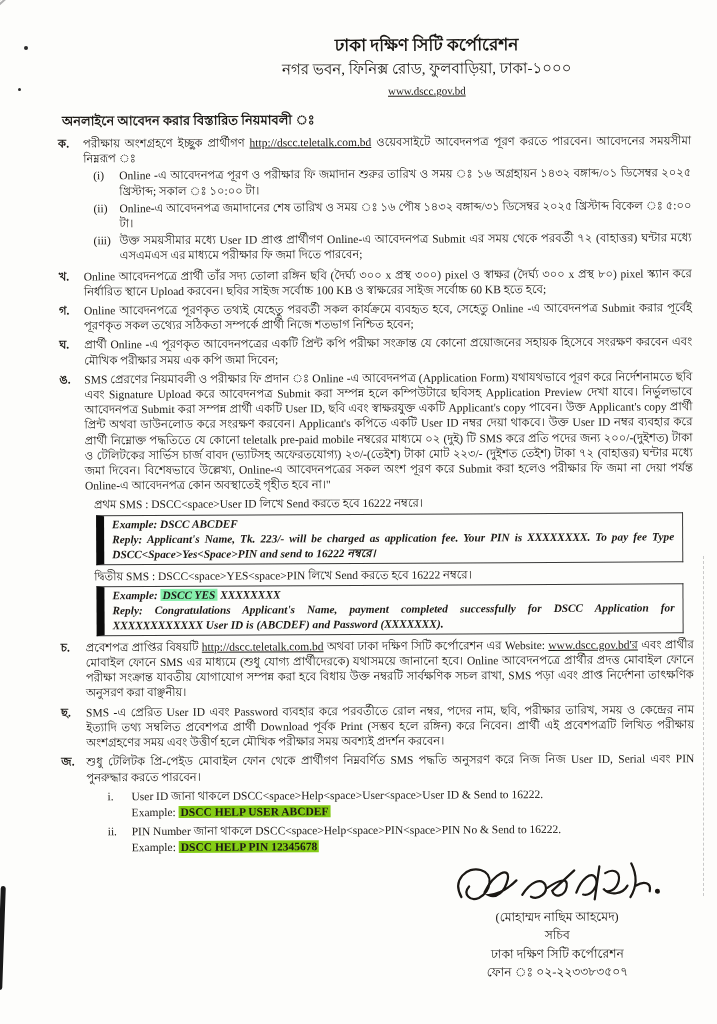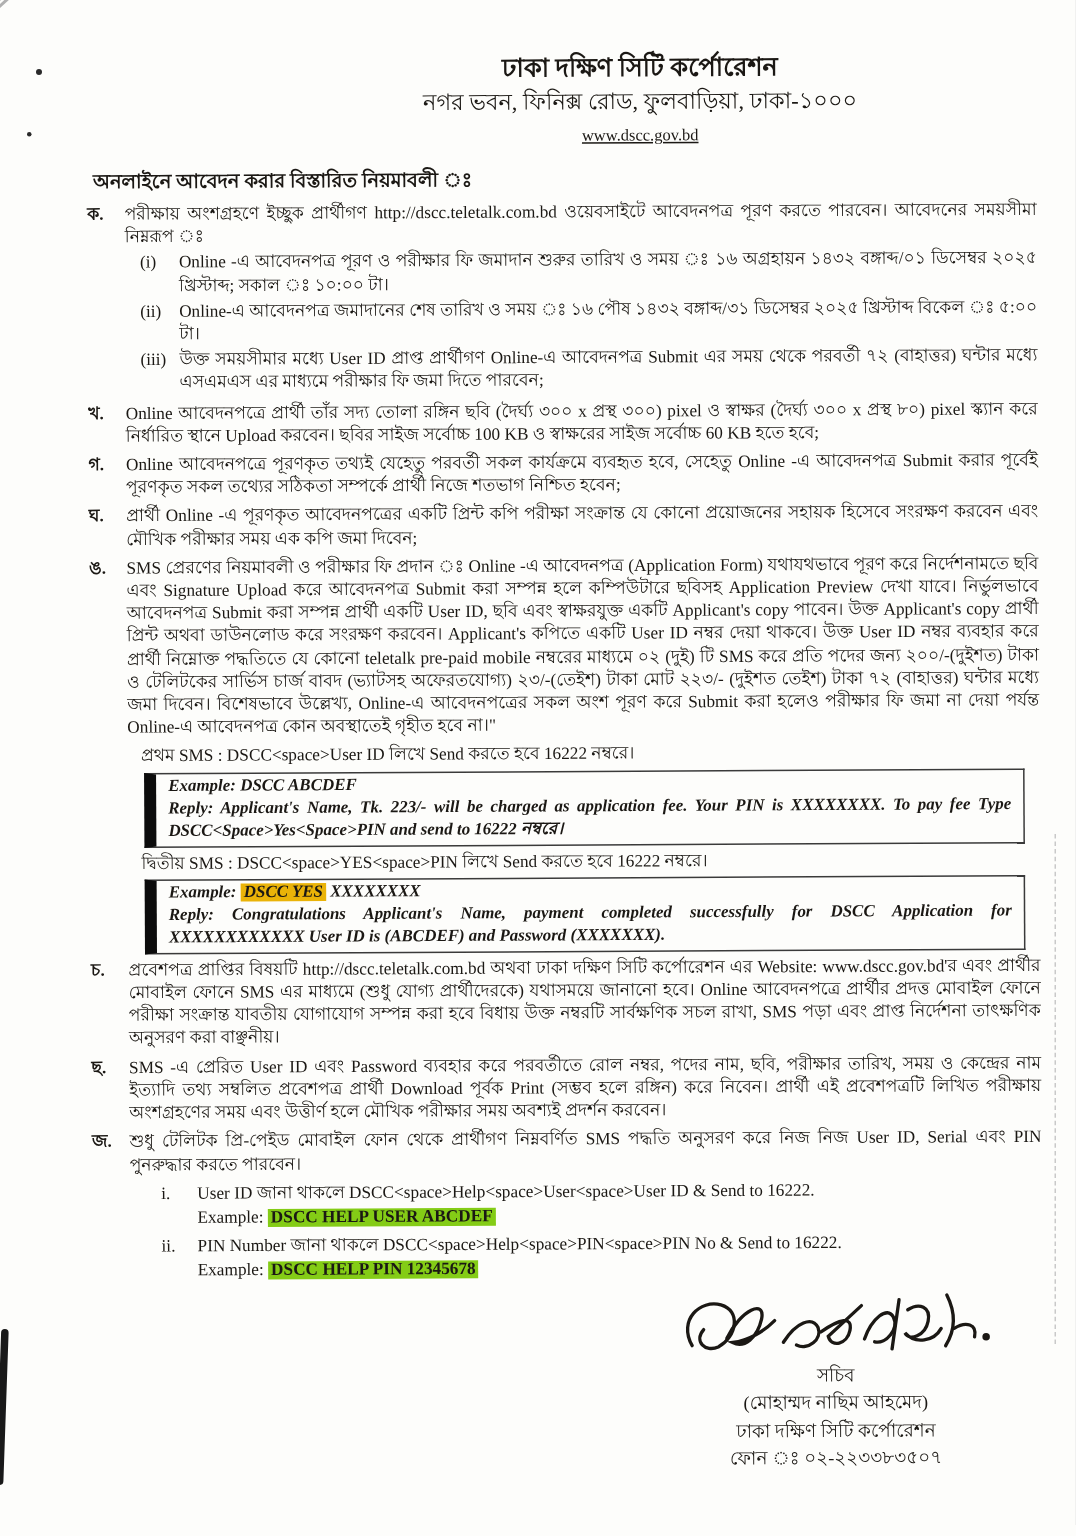--- a/index.html
+++ b/index.html
@@ -14,33 +14,33 @@
   .org{font-size:17px;font-weight:bold;line-height:24px;}
   .addr{font-size:15px;line-height:23px;}
   .site{font-size:11px;line-height:19px;text-decoration:underline;display:inline-block;}
   
   .doc-heading{margin:9px 0 3px 64px;font-weight:bold;font-size:13px;}
   
   .sec{display:flex;margin:4px 24px 4px 60px;font-size:11.5px;line-height:15.2px;}
   .mk{flex:none;width:25px;font-weight:bold;}
   .bd{flex:1;min-width:0;}
   .just{text-align:justify;margin:0;}
-  .lnk{}
+  .lnk{text-decoration:underline;}
   .sub{display:flex;margin:2px 0 1px 10px;}
   .smk{flex:none;width:26px;}
   .b{font-weight:normal;}
   
   .smsarea{margin:2px 24px 2px 94px;font-size:11.5px;line-height:15.2px;}
   .sms-label{margin:1px 0;}
   .xbox{
     border:1px solid #3a3a3a;border-left:8px solid #0c0c0c;
     margin:2px 10px 4px 2px;padding:1px 8px 2px;
     font-style:italic;font-weight:bold;font-size:11.3px;line-height:15px;
   }
-  .hl{background:#eab308;padding:0 2px;font-style:italic;}
+  .hl{background:#86efac;padding:0 2px;font-style:italic;}
   
   .ritem{display:flex;margin:3px 24px 3px 106px;font-size:11.5px;line-height:15.5px;}
   .rmk{flex:none;width:24px;}
   .rx{margin-top:1px;}
   .hl2{background:#84cc16;font-weight:bold;padding:0 2px;}
   
   .sig{margin:4px 36px 0 auto;width:252px;text-align:center;font-size:12.3px;line-height:18.5px;}
   .sig svg{display:block;margin:0 auto -6px auto;}
   
   .crease{position:absolute;background:#9a9a9a;width:1.5px;height:96px;transform:rotate(48deg);transform-origin:top left;}
@@ -176,20 +176,20 @@
         <path d="M40,35 C50,15 67,8 64,22 C61,35 52,42 44,38 C55,37 66,30 73,23"></path>
         <path d="M79,38 C88,24 99,20 103,28 C106,36 96,44 88,40"></path>
         <path d="M105,31 C118,22 127,20 125,30 C123,40 112,42 110,34 L133,13"></path>
         <path d="M135,36 C140,22 151,13 155,21 C159,29 150,40 142,38"></path>
         <path d="M159,9 L154,43"></path>
         <path d="M165,16 C173,11 181,14 179,24 C177,34 166,38 163,32 C170,40 183,38 188,29"></path>
         <path d="M192,6 C198,18 198,30 191,41"></path>
         <path d="M197,29 C205,24 213,26 211,35"></path>
         <circle cx="219" cy="35" r="2.6" fill="#1b1814" stroke="none"></circle>
       </svg>
+      <div>(মোহাম্মদ নাছিম আহমেদ)</div>
       <div>সচিব</div>
-      <div>(মোহাম্মদ নাছিম আহমেদ)</div>
       <div>ঢাকা দক্ষিণ সিটি কর্পোরেশন</div>
       <div>ফোন ঃ ০২-২২৩৩৮৩৫০৭</div>
     </div>
 
   </div>
 </div>
 
 </body></html>

